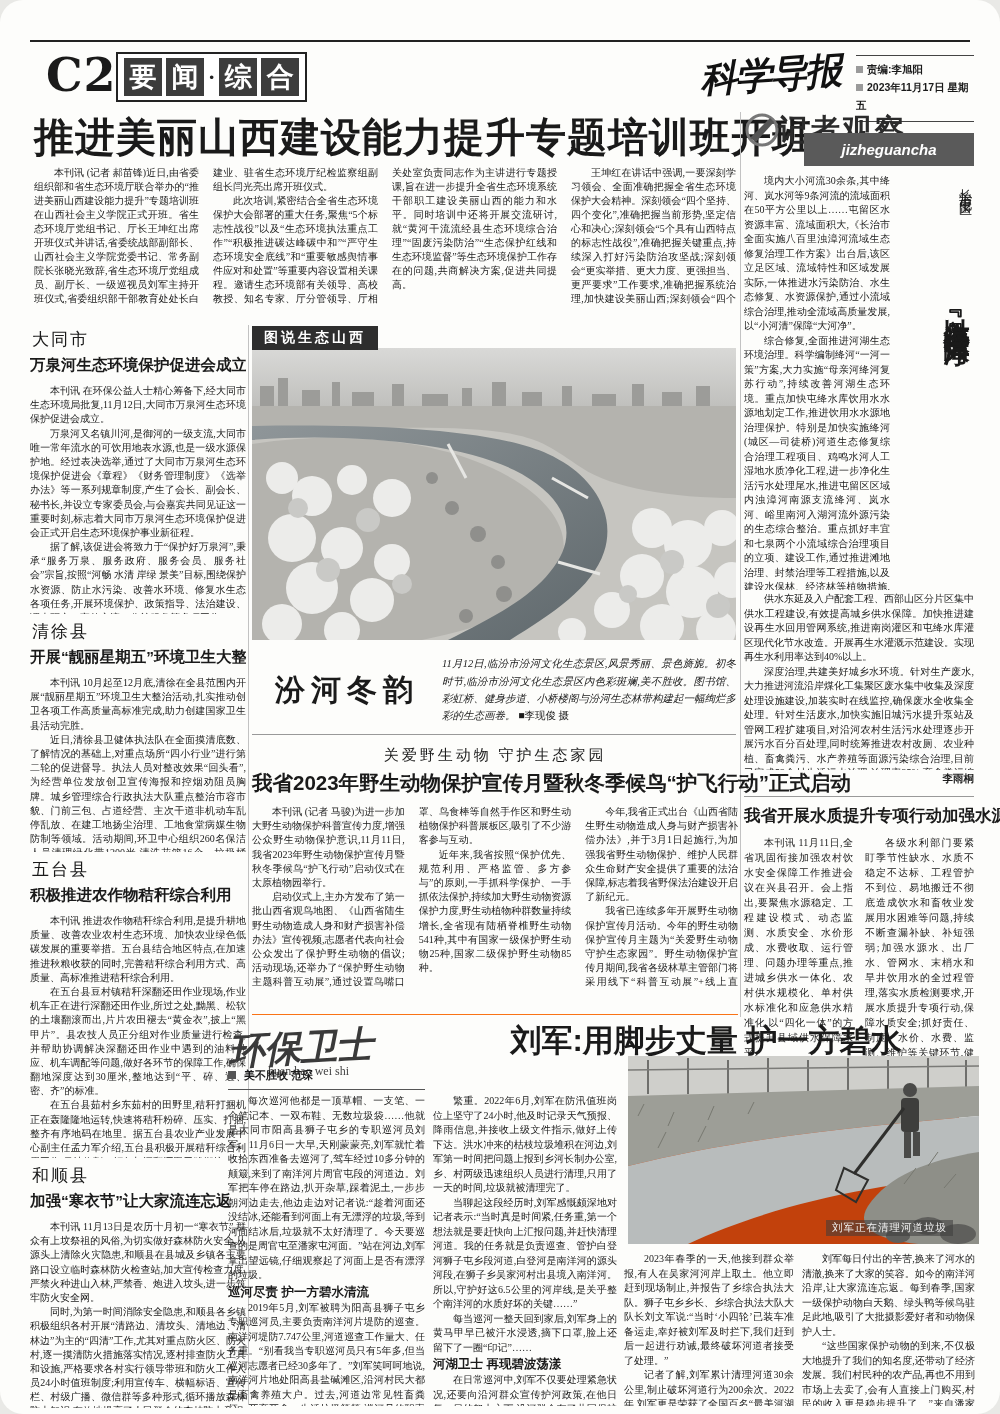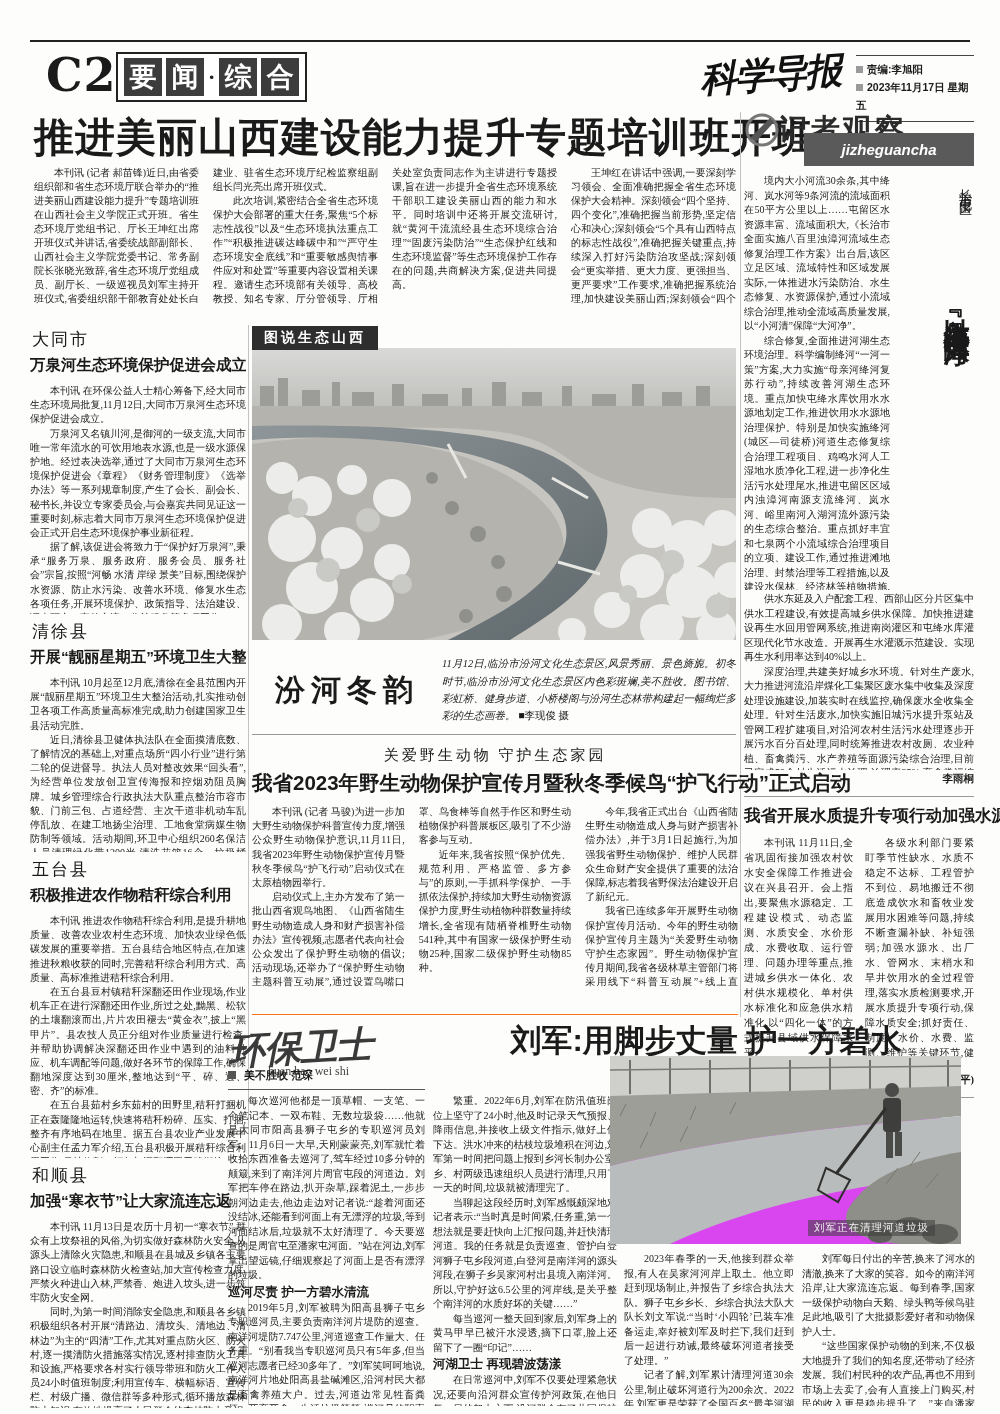--- a/index.html
+++ b/index.html
@@ -1,17 +1,17 @@
 <!DOCTYPE html>
 <html><head>
 <meta charset="utf-8">
 <style>
   html,body{margin:0;padding:0;background:#e9e9e6;}
   .page{position:relative;width:1000px;height:1414px;margin:0 auto;background:#fdfdfb;
-        font-family:"Liberation Serif",serif;color:#1a1a1a;overflow:hidden;}
+        font-family:"Liberation Serif",serif;color:#1a1a1a;overflow:hidden;border-radius:23px;}
   
   .top-rule{position:absolute;left:30px;right:30px;top:40px;border-top:2px solid #222;}
   .pageno{position:absolute;left:46px;top:48px;font-size:46px;font-weight:bold;
           font-family:"DejaVu Serif",serif;letter-spacing:1px;}
   .secbox{position:absolute;left:116px;top:52px;display:flex;align-items:center;gap:4px;
           border:2px solid #222;padding:4px 6px;background:#fff;}
   .secbox .blk{display:inline-block;width:38px;height:38px;background:#3c3c3c;color:#fff;
           font-family:"Liberation Sans",sans-serif;font-weight:bold;font-size:27px;line-height:38px;
           text-align:center;}
   .secbox .dot{font-size:22px;font-weight:bold;color:#222;}
@@ -83,21 +83,21 @@
   .gl-en{font-size:12px;color:#444;margin-left:40px;margin-top:-8px;}
   .guard-hl{position:absolute;left:228px;top:0;width:500px;text-align:center;
          font-family:"Liberation Sans",sans-serif;font-weight:bold;font-size:31px;white-space:nowrap;}
   .guard-rep{position:absolute;left:0;top:48px;width:197px;font-size:11px;font-weight:bold;
          font-family:"Liberation Sans",sans-serif;border-bottom:1px solid #555;padding-bottom:6px;}
   .guard-rep .sq{display:inline-block;width:8px;height:8px;background:#555;margin-right:5px;}
   .gcol{position:absolute;font-size:10px;line-height:1.45;overflow:hidden;}
   .gsub{text-align:center;font-weight:bold;font-family:"Liberation Sans",sans-serif;
         font-size:12.5px;margin:6px 0;text-indent:0 !important;}
   .gcol p.gsub{text-indent:0;}
-  .bphoto{position:absolute;left:382px;top:36px;width:331px;height:188px;background:#d946ef;}
+  .bphoto{position:absolute;left:400px;top:36px;width:331px;height:188px;background:#c2410c;}
   .bphoto-cap{position:absolute;right:6px;bottom:8px;color:#f2f2f2;font-size:10.5px;
         background:rgba(60,60,60,.55);padding:1px 6px;letter-spacing:1px;}
   
   .vline{position:absolute;width:1px;background:#c2c2c2;}
 </style>
 </head>
 <body>
 
 <div class="page">
 

